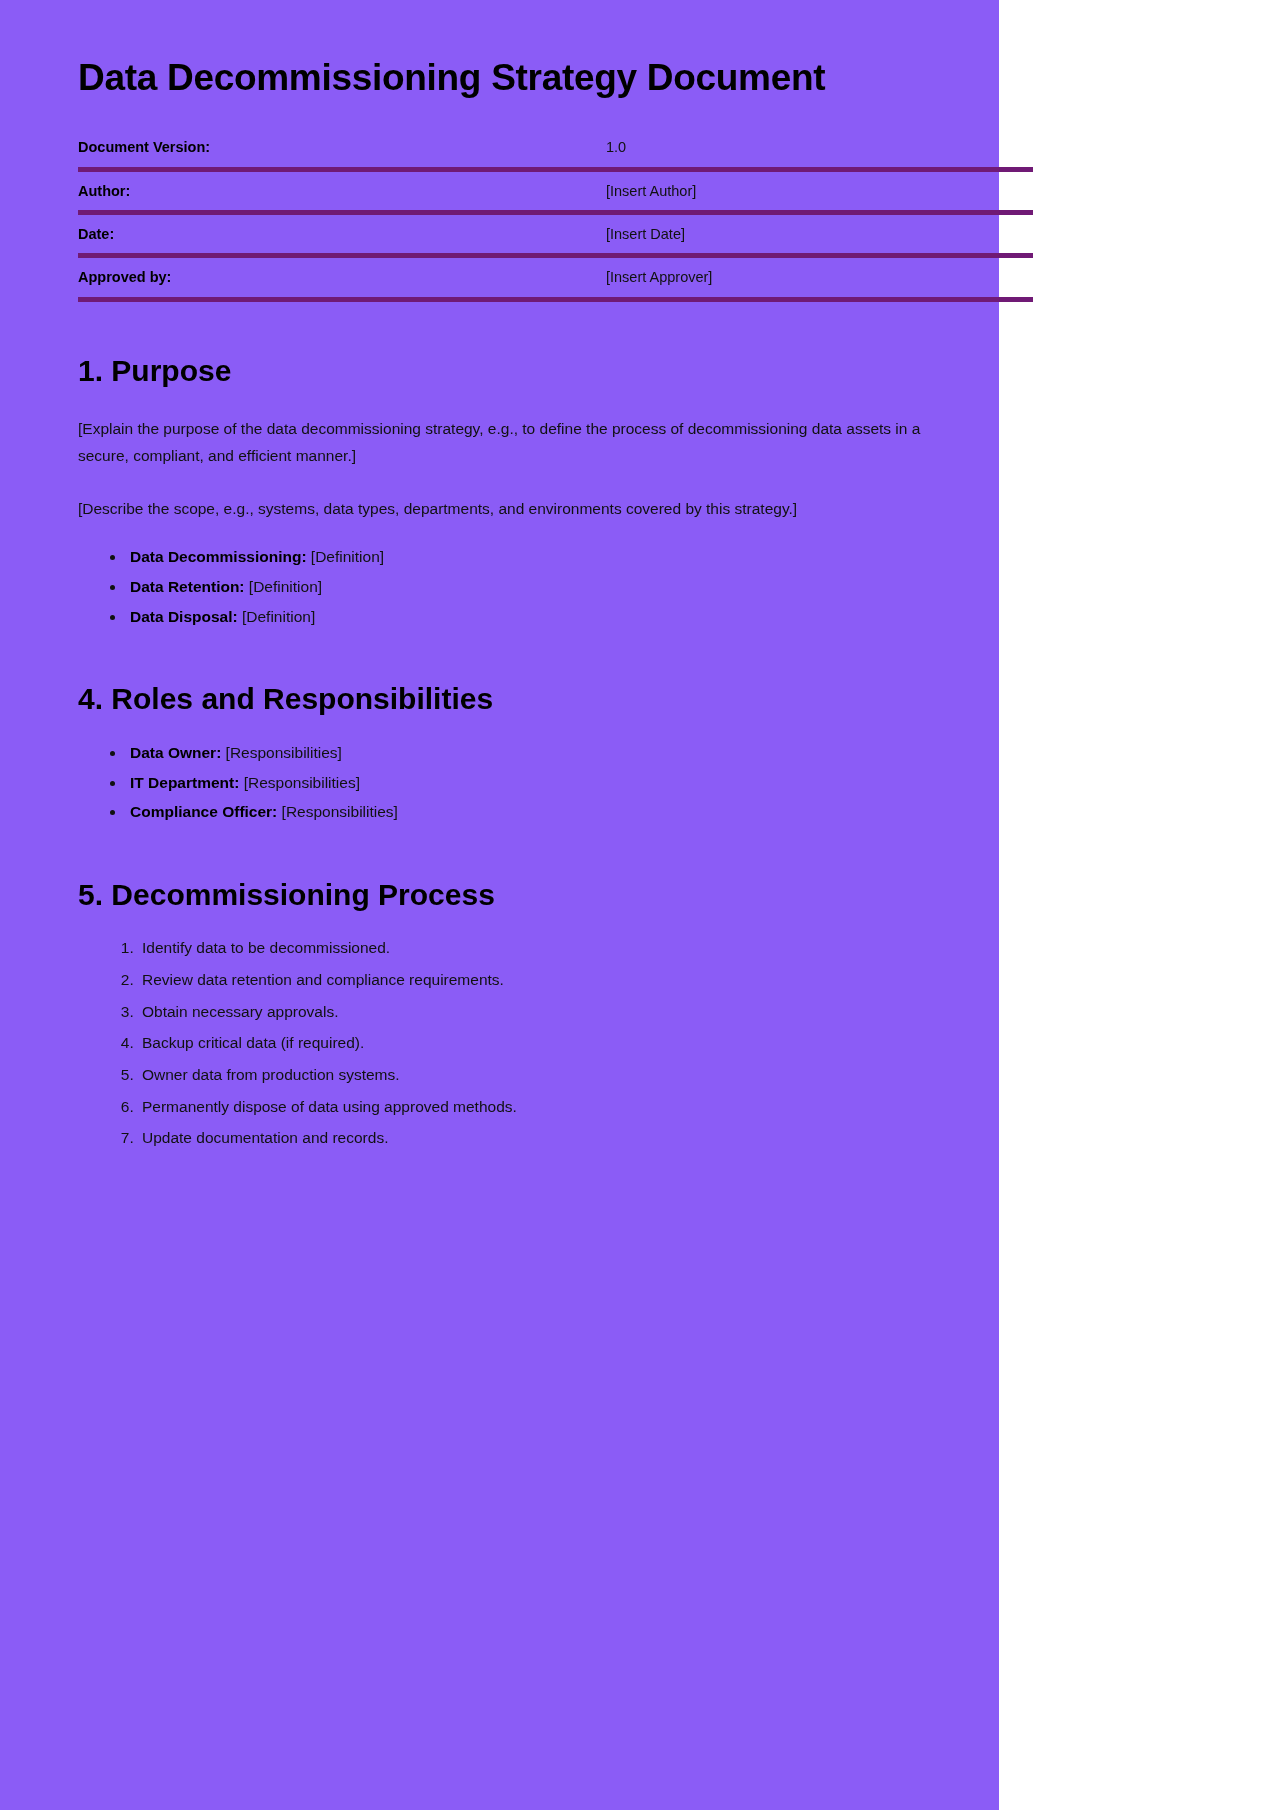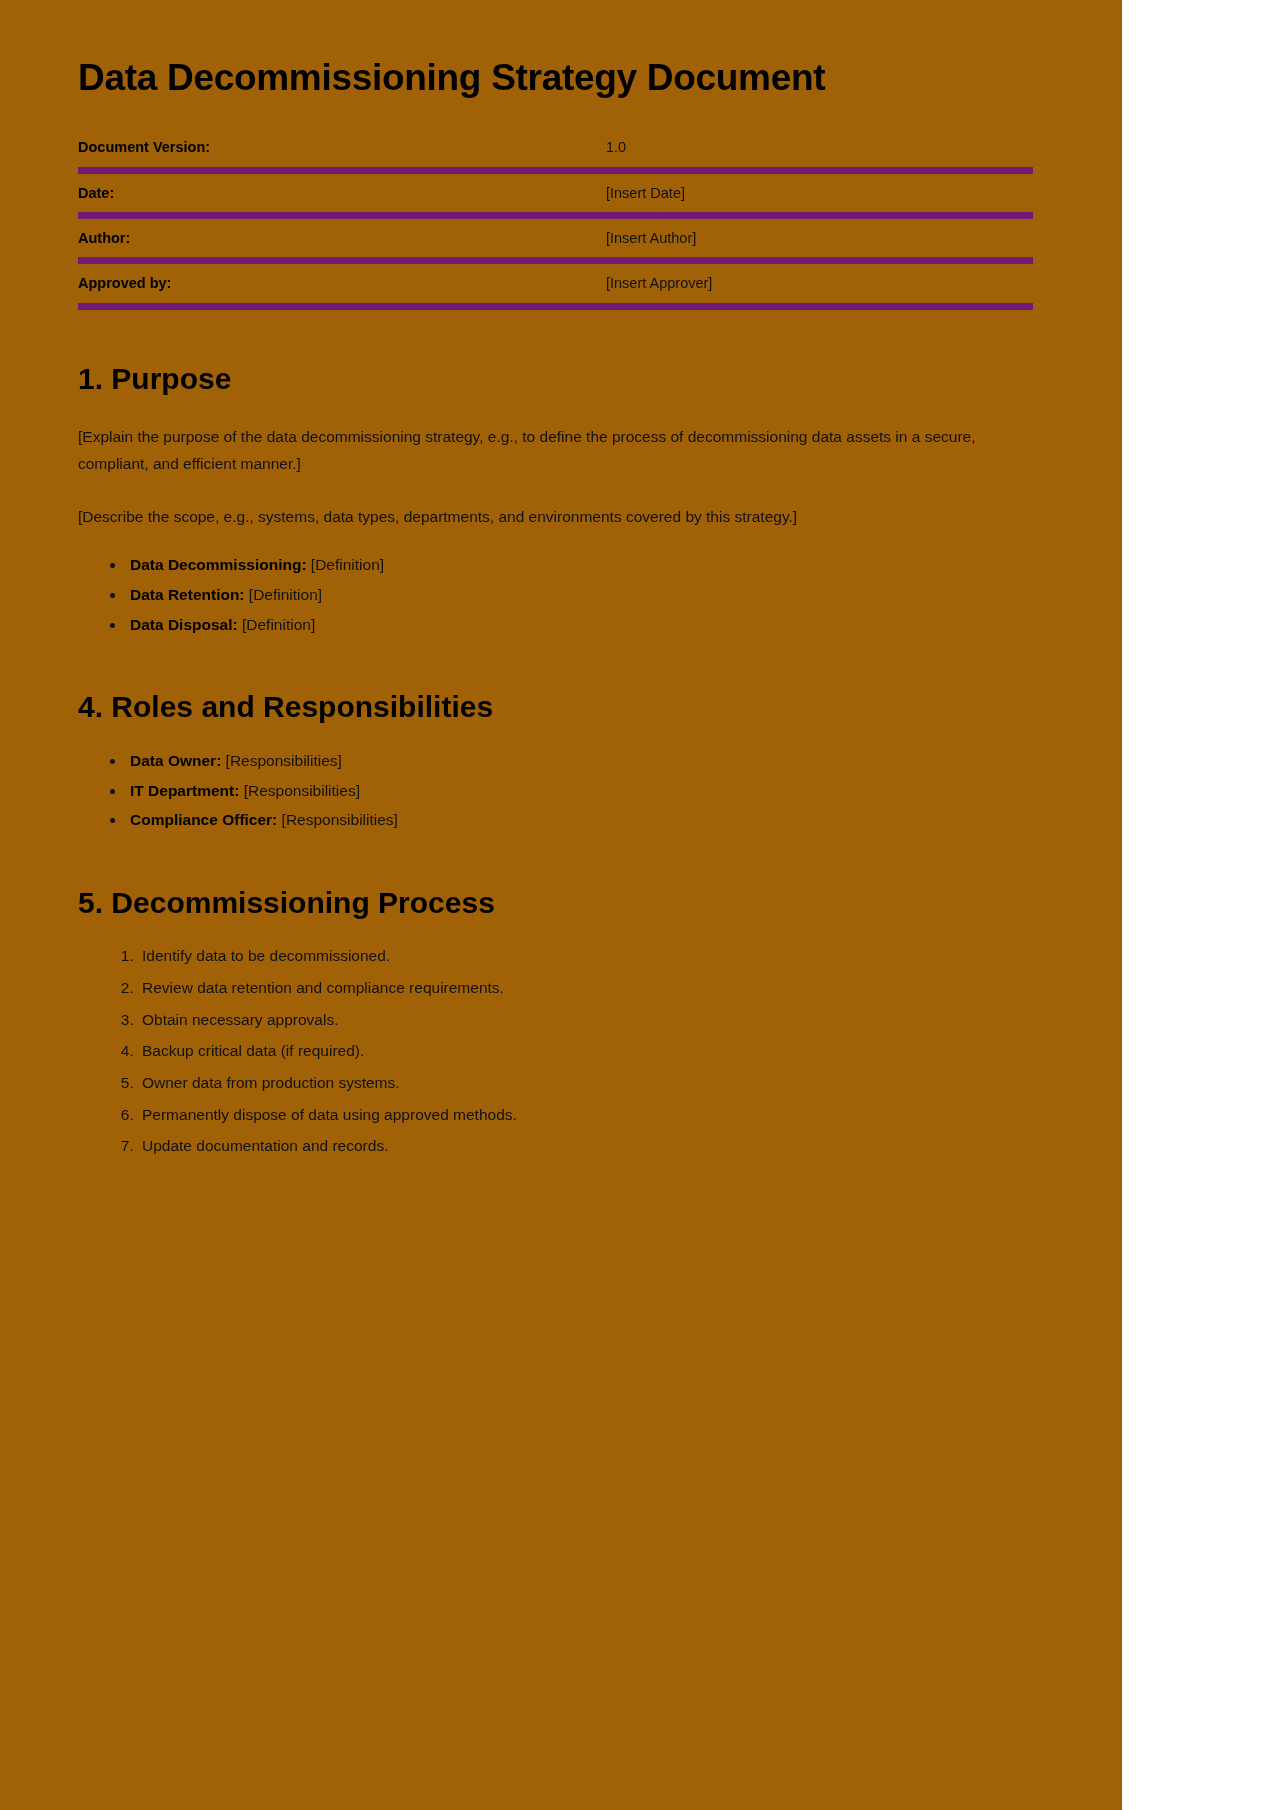--- a/index.html
+++ b/index.html
@@ -10,44 +10,44 @@
   body {
     width: 1263px;
     min-height: 1810px;
     font-family: "Liberation Sans", sans-serif;
     color: #000000;
     -webkit-font-smoothing: antialiased;
   }
 
   .page {
     box-sizing: border-box;
-    width: 1122px;
+    width: 999px;
     min-height: 1810px;
-    background: #a16207;
+    background: #8b5cf6;
     padding: 44px 66px 40px 78px;
   }
 
   
   .doc-title {
     font-size: 37px;
     font-weight: bold;
     letter-spacing: -0.3px;
     line-height: 1.2;
     margin: 12px 0 28px 0;
     color: #000;
   }
 
   
   .meta-table {
     width: 955px;
     border-collapse: collapse;
     margin: 0 0 10px 0;
   }
   .meta-table tr {
-    border-bottom: 7px solid #701a75;
+    border-bottom: 5px solid #701a75;
   }
   .meta-table td {
     padding: 9px 8px 9px 0;
     font-size: 14.5px;
     vertical-align: middle;
     line-height: 1.4;
   }
   .meta-label {
     width: 520px;
     font-weight: bold;
@@ -107,26 +107,26 @@
 
   <h1 class="doc-title">Data Decommissioning Strategy Document</h1>
 
   <table class="meta-table">
     <tbody>
       <tr>
         <td class="meta-label">Document Version:</td>
         <td class="meta-value">1.0</td>
       </tr>
       <tr>
+        <td class="meta-label">Author:</td>
+        <td class="meta-value">[Insert Author]</td>
+      </tr>
+      <tr>
         <td class="meta-label">Date:</td>
         <td class="meta-value">[Insert Date]</td>
-      </tr>
-      <tr>
-        <td class="meta-label">Author:</td>
-        <td class="meta-value">[Insert Author]</td>
       </tr>
       <tr>
         <td class="meta-label">Approved by:</td>
         <td class="meta-value">[Insert Approver]</td>
       </tr>
     </tbody>
   </table>
 
   <div class="section">
     <h2 class="section-heading">1. Purpose</h2>

